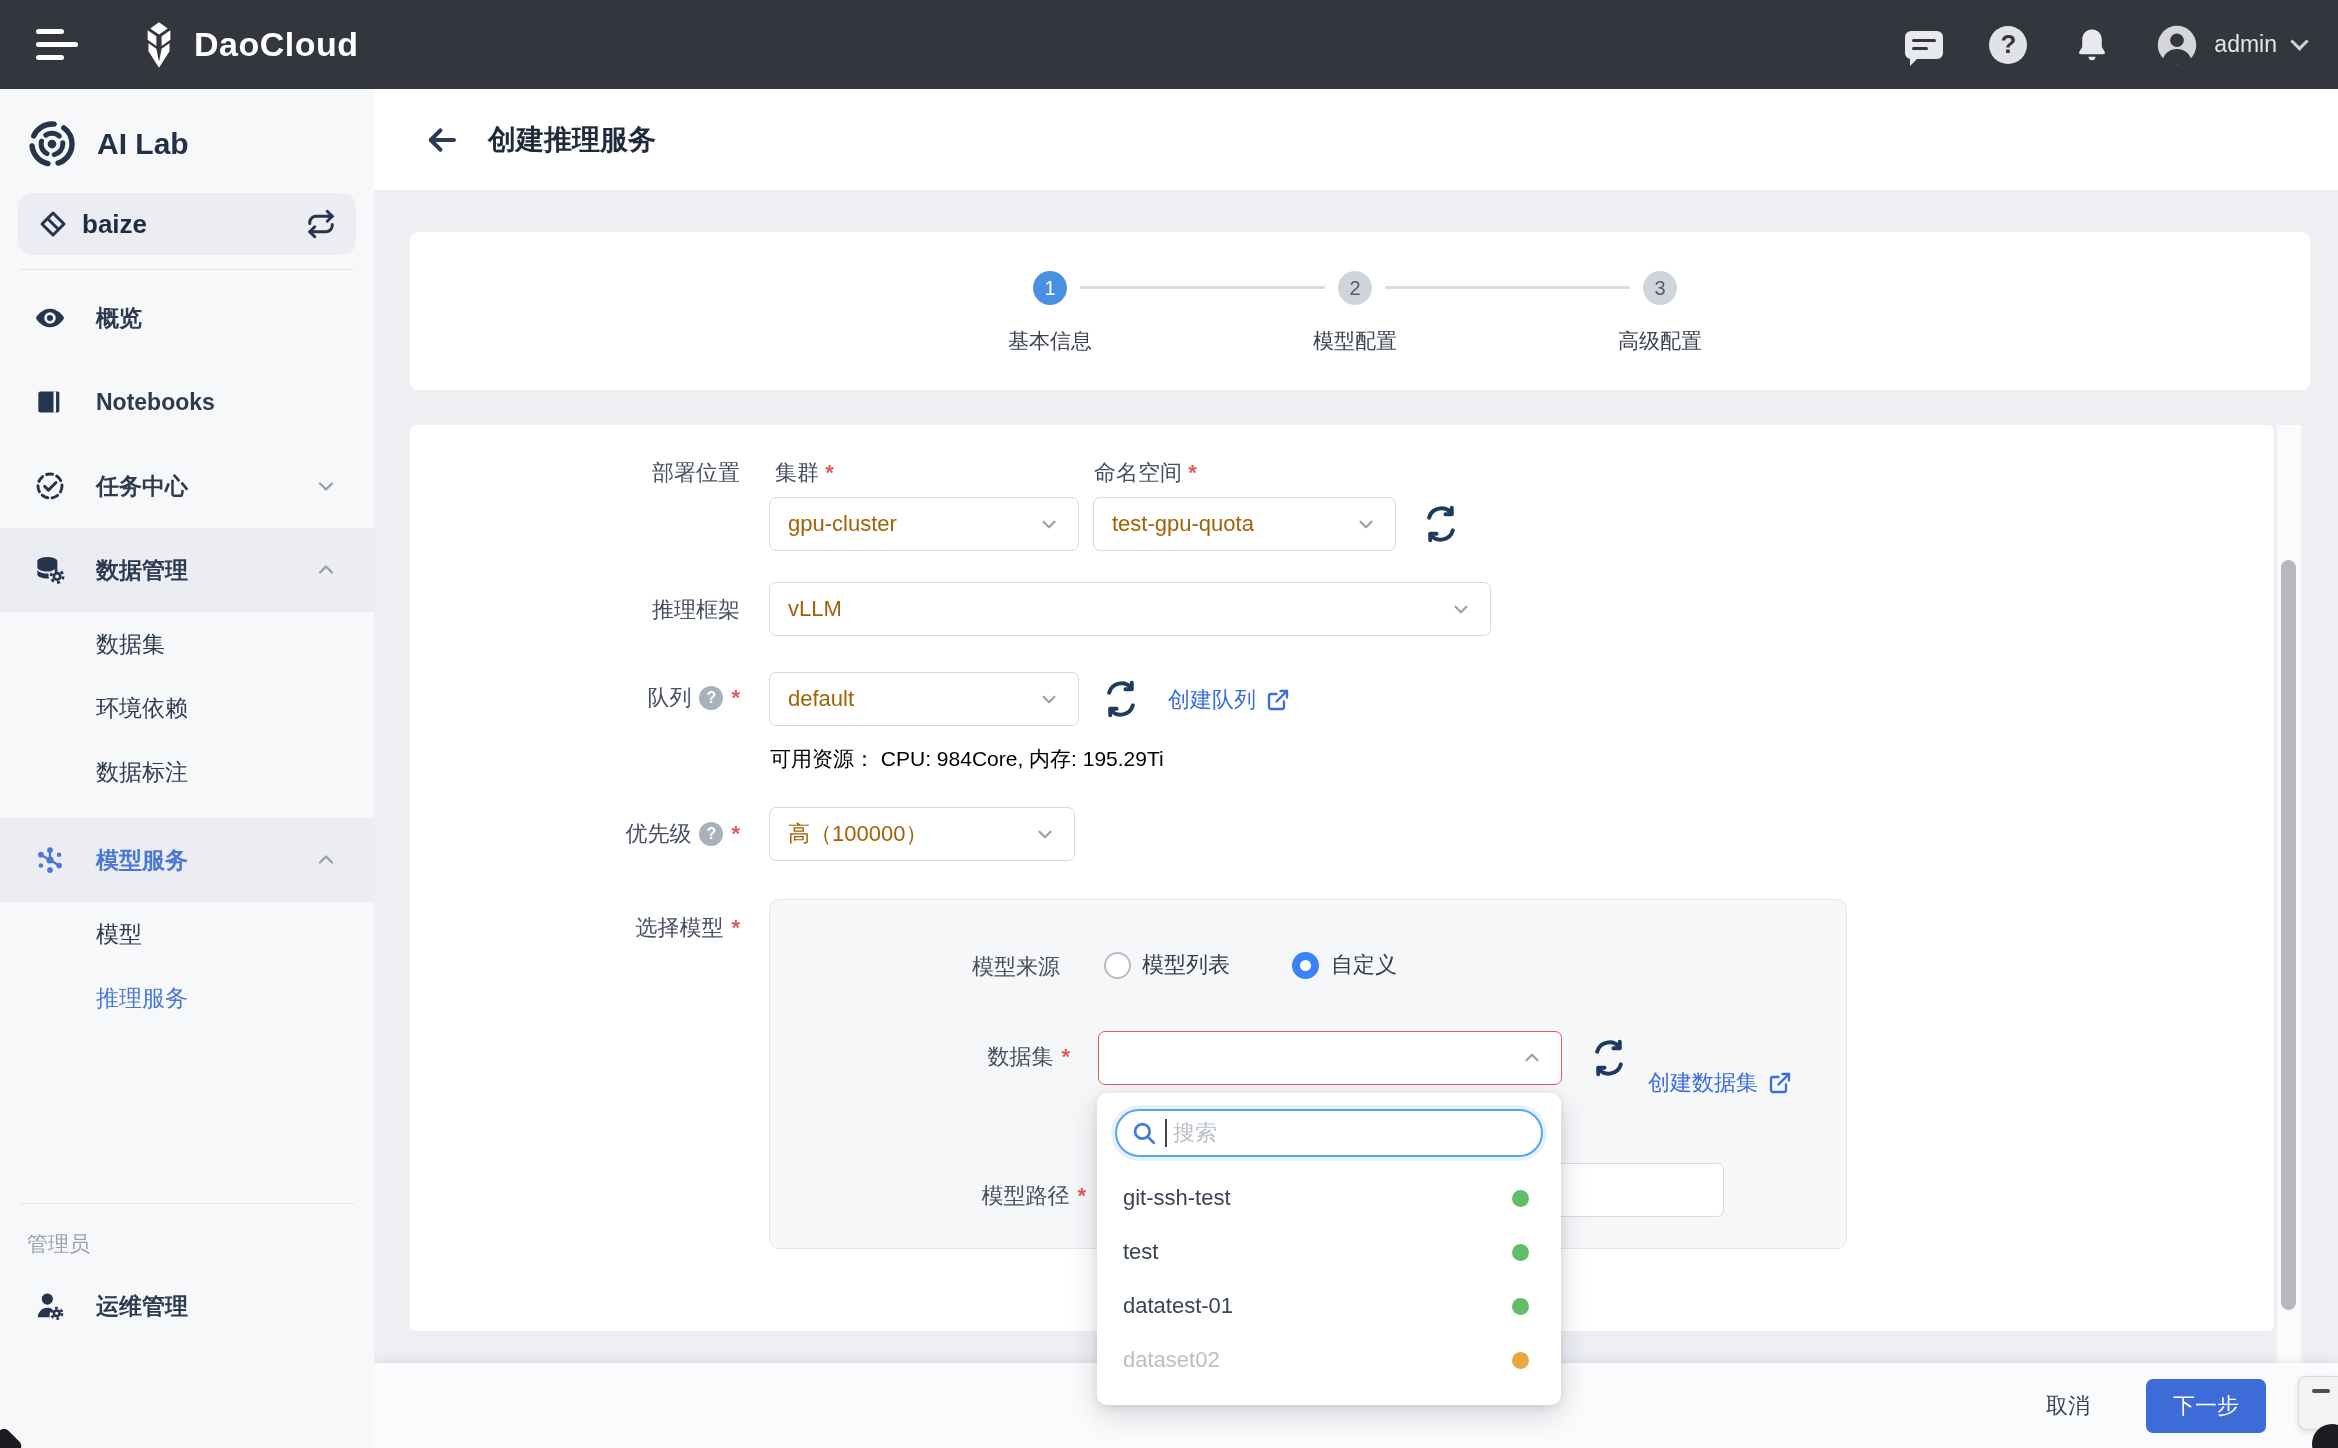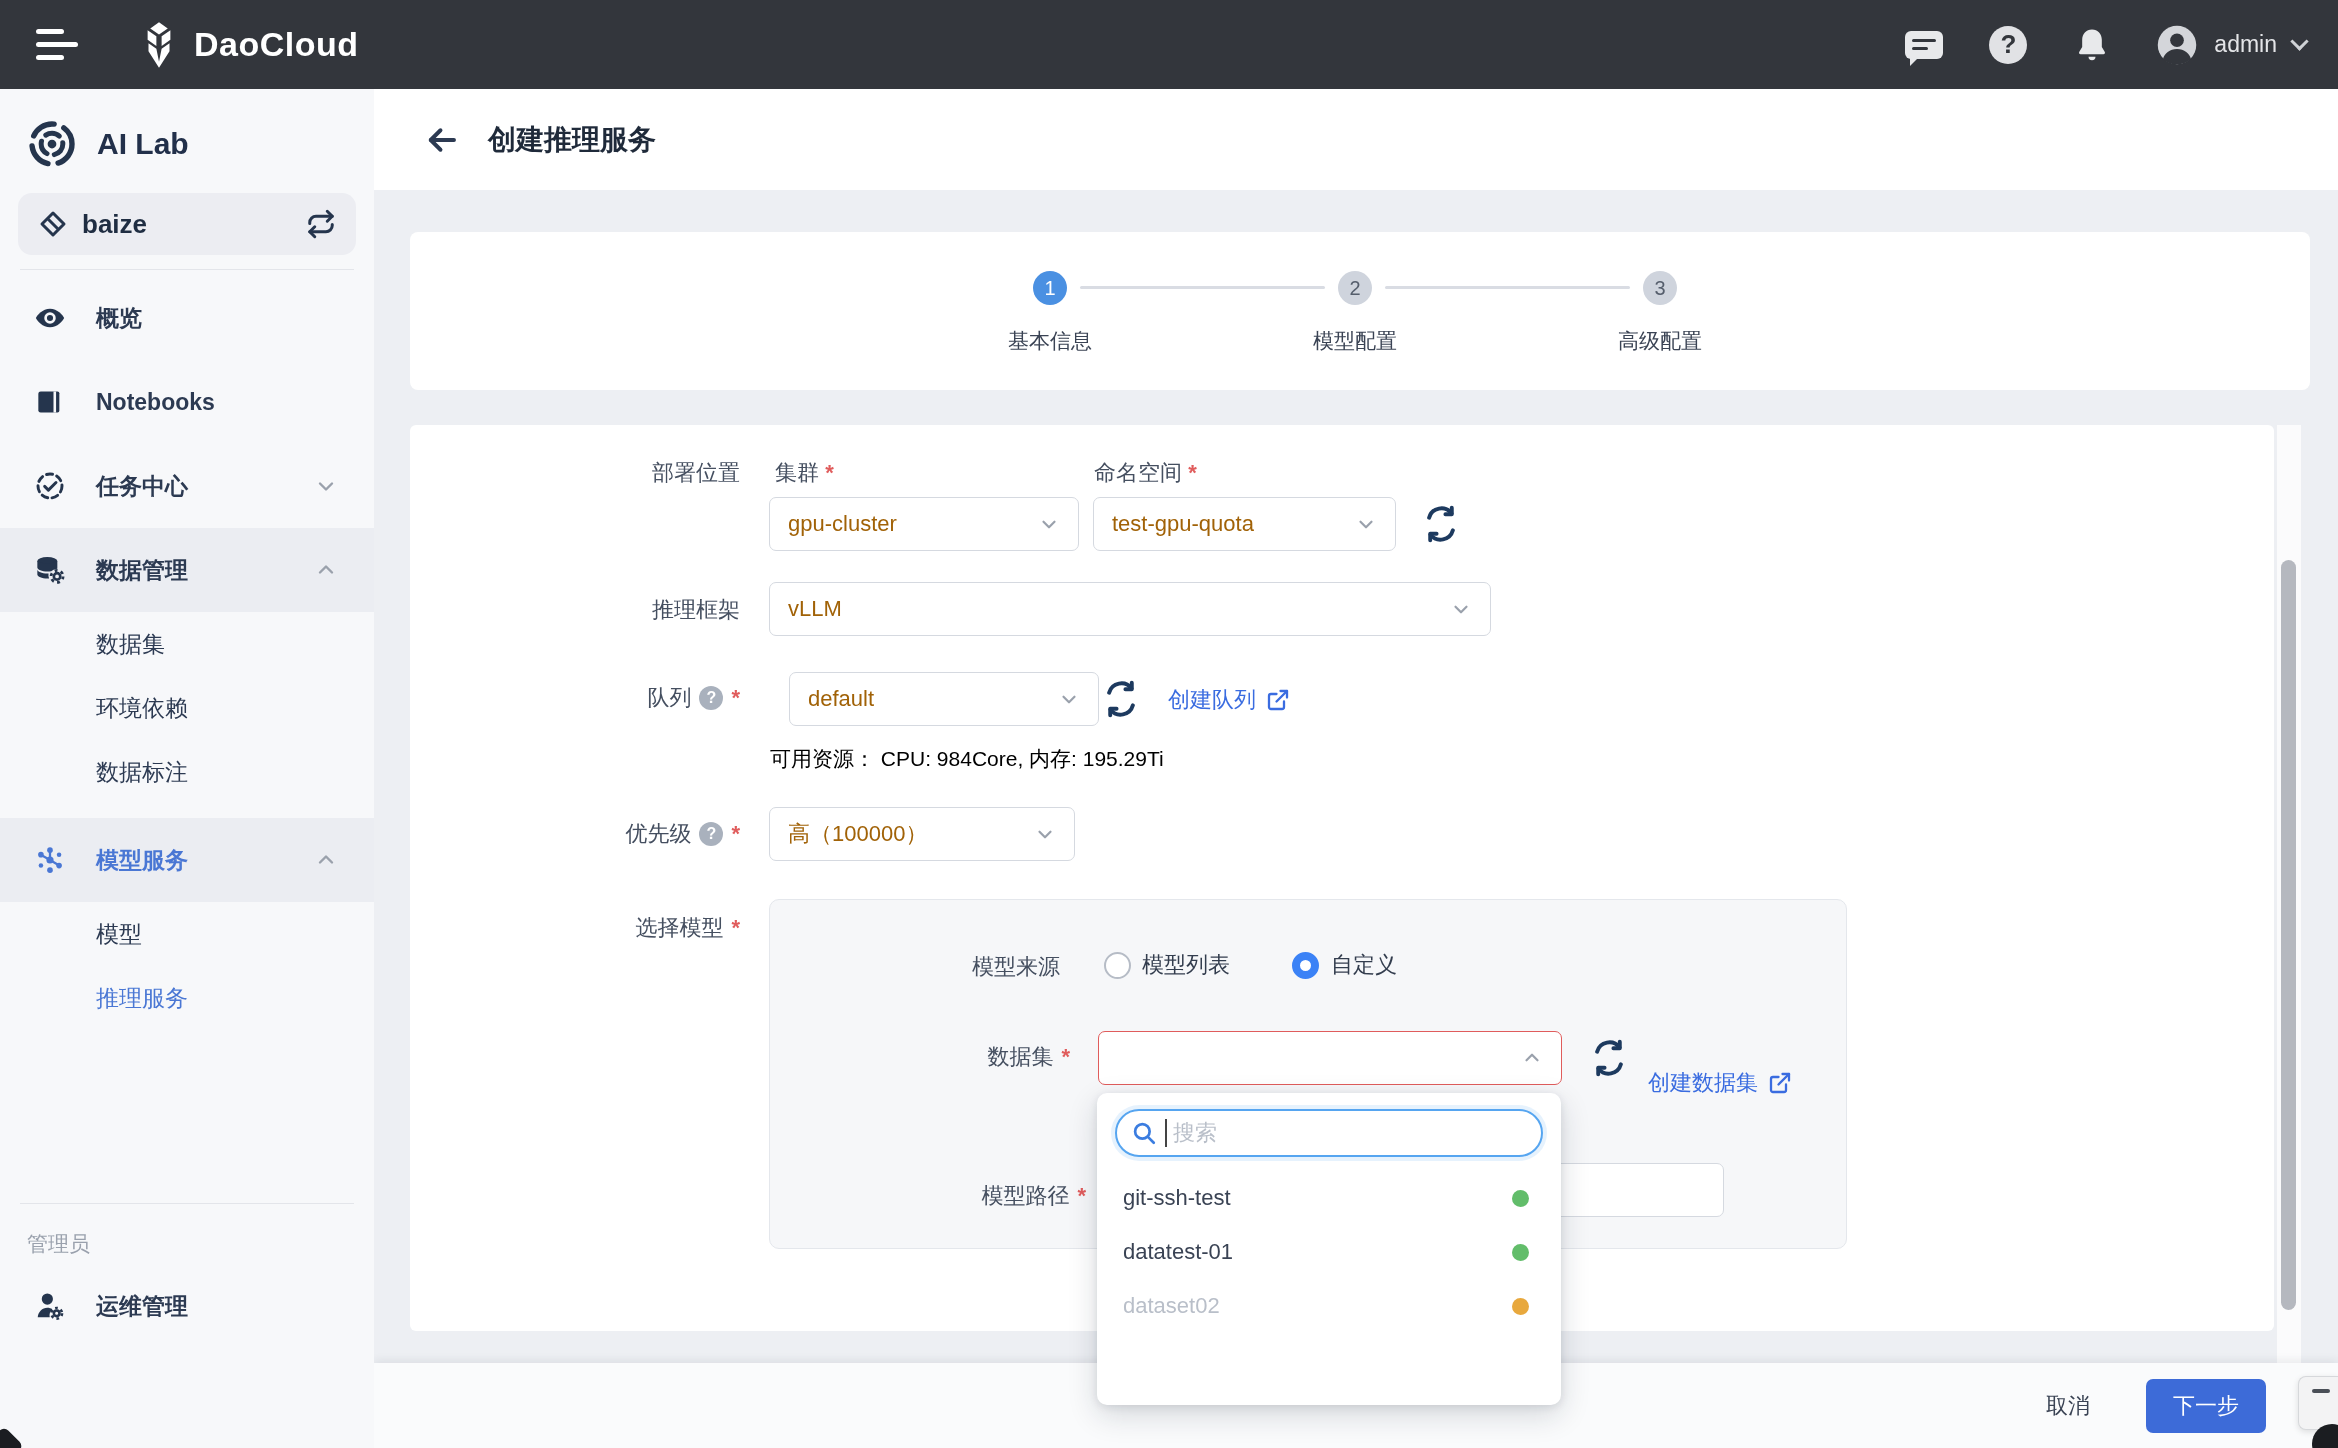--- a/index.html
+++ b/index.html
@@ -380,21 +380,21 @@
             <path d="M6 9.5l6 6 6-6"></path>
           </svg>
       </span>
     </div>
 
     <div class="lbl-box" style="top:258px;">
       <span>队列</span>
       <span class="qmark">?</span>
       <span class="req">*</span>
     </div>
-    <div class="select" style="left:359px;top:247px;width:310px;margin-left:20px;">
+    <div class="select" style="left:359px;top:247px;width:310px;">
       <span>default</span>
       <span class="sel-caret">
         <svg width="22" height="22" viewBox="0 0 24 24" fill="none" stroke="#9aa1ac" stroke-width="2.4" stroke-linecap="round" stroke-linejoin="round">
             <path d="M6 9.5l6 6 6-6"></path>
           </svg>
       </span>
     </div>
     <div class="refresh-btn" style="left:692px;top:255px;">
       <svg width="38" height="38" viewBox="0 0 24 24" fill="none" stroke="#1d3a5f" stroke-width="2.5" stroke-linecap="round" stroke-linejoin="round">
         <path d="M4.5 8A8 8 0 0 1 18.6 5.3"></path>
@@ -495,20 +495,24 @@
       </span>
       <span class="dd-caret-bar"></span>
       <input placeholder="搜索" style="">
     </div>
     <div class="dd-list">
       <div class="dd-opt">
         <span>git-ssh-test</span>
           <span class="dot dot-green"></span>
       </div>
       <div class="dd-opt">
+        <span>test</span>
+          <span class="dot dot-green"></span>
+      </div>
+      <div class="dd-opt">
         <span>datatest-01</span>
           <span class="dot dot-green"></span>
       </div>
       <div class="dd-opt dd-disabled">
         <span>dataset02</span>
           <span class="dot dot-orange"></span>
       </div>
     </div>
   </div>
 

